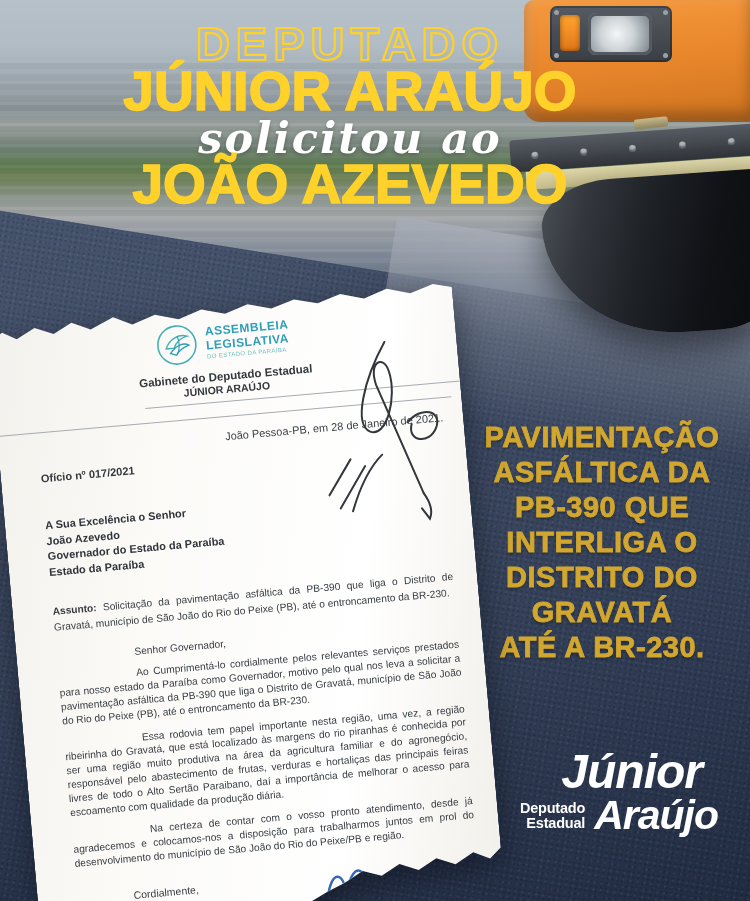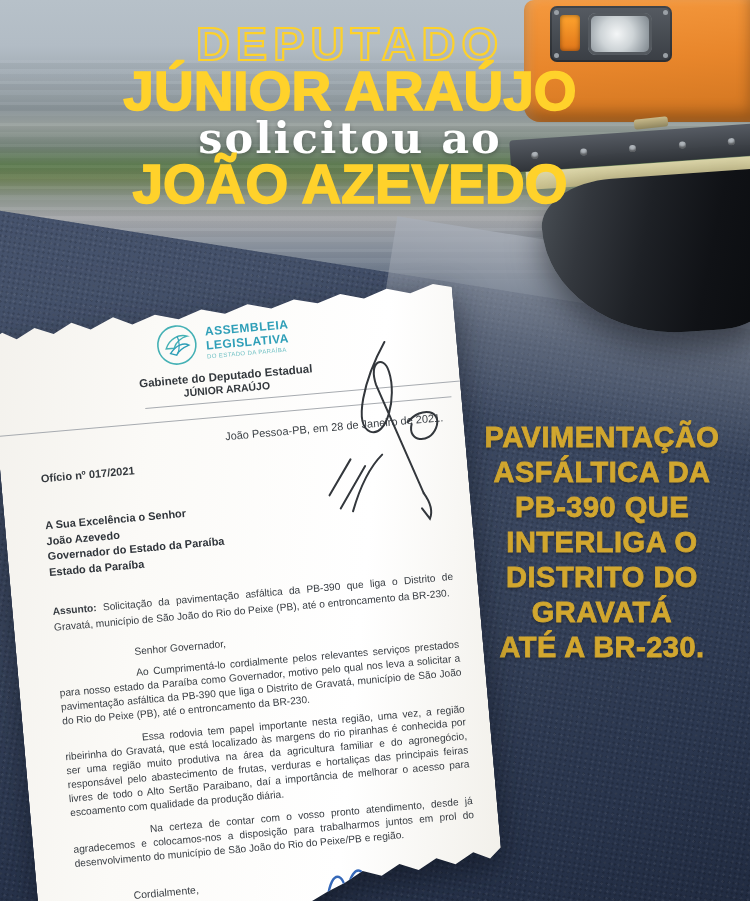--- a/index.html
+++ b/index.html
@@ -97,21 +97,21 @@
   .headline{position:absolute; left:0; top:20px; width:700px; text-align:center; z-index:4; line-height:1;}
   .hl-outline{
     font-size:47px; font-weight:bold; letter-spacing:6px; color:transparent;
     -webkit-text-stroke:2.2px #fdd12b; text-transform:uppercase;
   }
   .hl-solid{
     font-size:55px; font-weight:bold; color:#ffd22b; letter-spacing:0px; margin-top:-3px;
     -webkit-text-stroke:1.6px #ffd22b; text-transform:uppercase;
   }
   .hl-script{
-    font-family:"DejaVu Serif", serif; font-weight:bold;
+    font-family:"DejaVu Serif", serif; font-style:italic; font-weight:bold;
     font-size:43px; color:#ffffff; margin-top:-2px; letter-spacing:2px;
     text-shadow:0 2px 4px rgba(0,0,0,.25);
   }
   .hl-outline.g{letter-spacing:5px; margin-top:-2px;}
 
   
   .letter-wrap{position:absolute; left:0; top:0; z-index:5; filter:drop-shadow(2px 12px 16px rgba(5,10,20,.5));}
   .letter{
     position:absolute; left:14px; top:299px; width:466px; height:640px;
     transform:rotate(-5deg); transform-origin:center;
@@ -273,14 +273,24 @@
   <aside class="highlight">
     <div>PAVIMENTAÇÃO</div>
     <div>ASFÁLTICA DA</div>
     <div>PB-390 QUE</div>
     <div>INTERLIGA O</div>
     <div>DISTRITO DO</div>
     <div>GRAVATÁ</div>
     <div>ATÉ A BR-230.</div>
   </aside>
 
+  <div class="brand">
+    <div class="brand-first">Júnior</div>
+    <div class="brand-row">
+      <div class="brand-role">
+        <div>Deputado</div>
+        <div>Estadual</div>
+      </div>
+      <div class="brand-last">Araújo</div>
+    </div>
+  </div>
 
 </div>
 
 </body></html>

